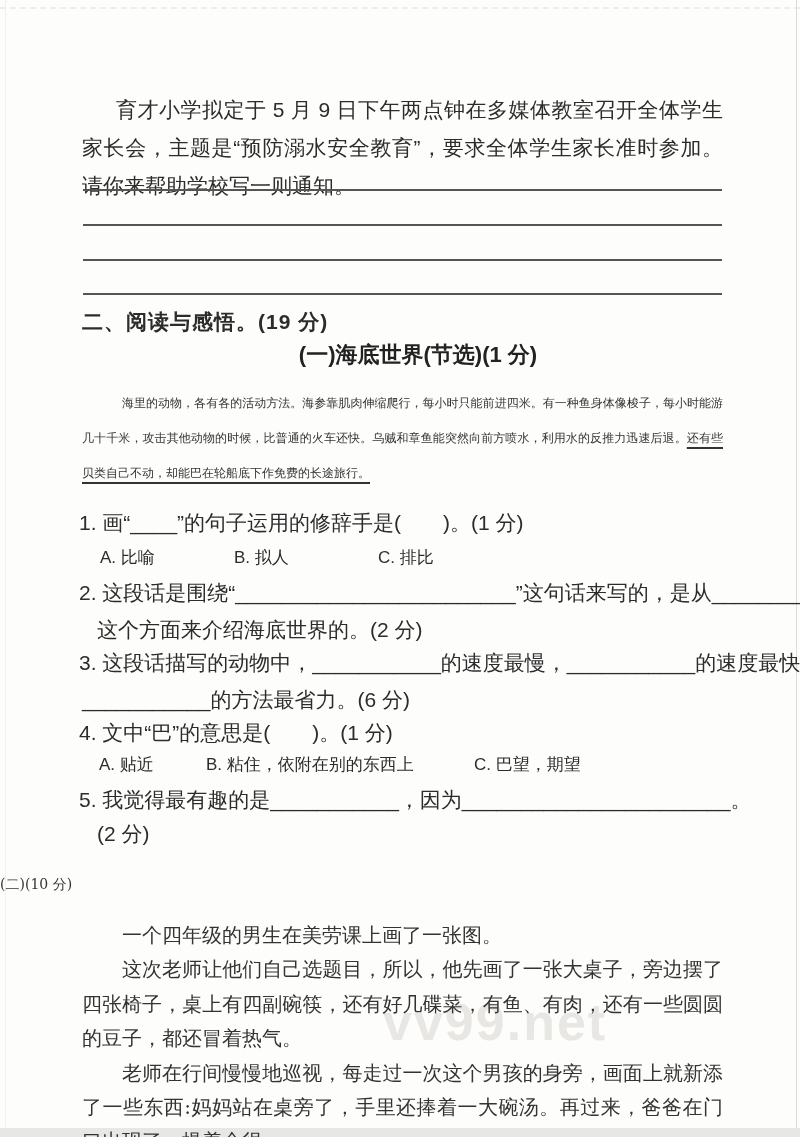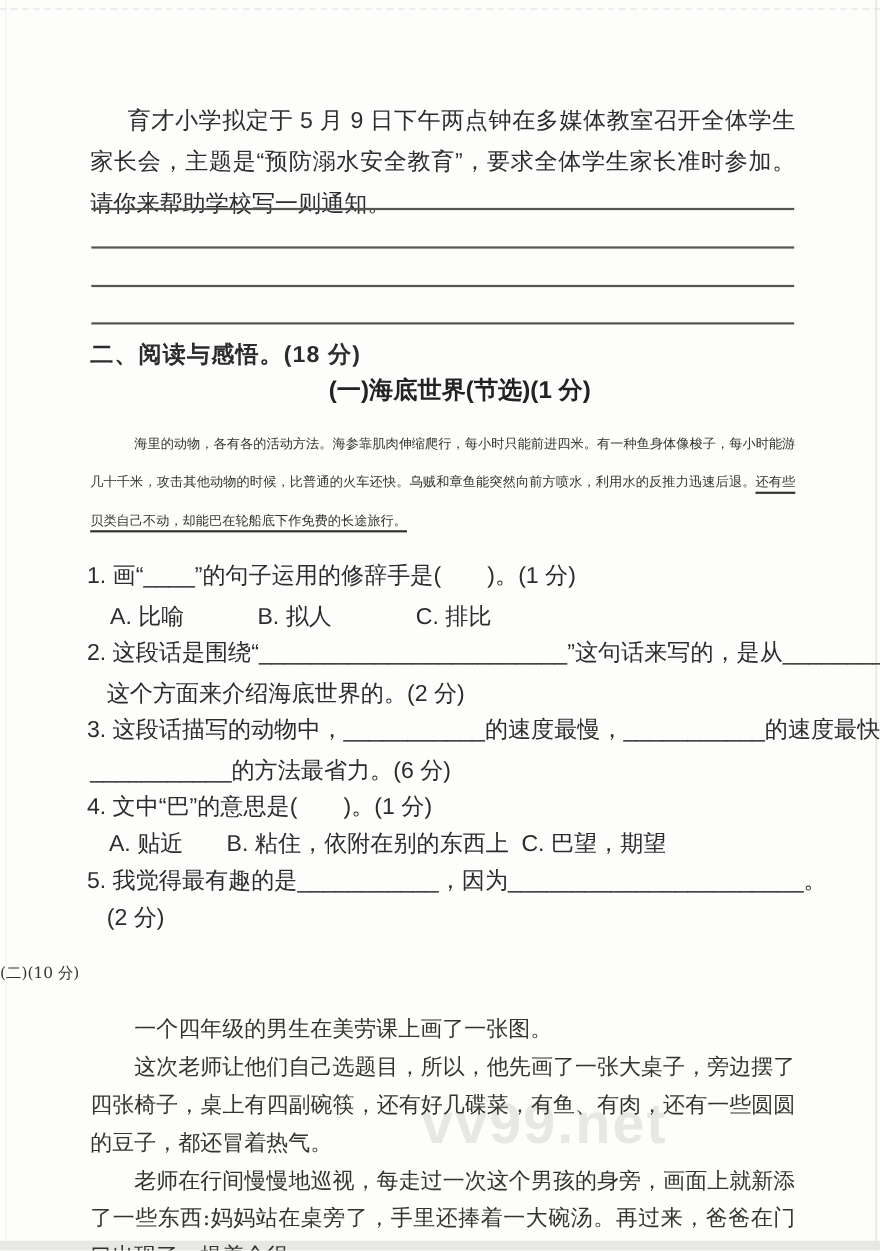--- a/index.html
+++ b/index.html
@@ -47,21 +47,21 @@
     font-family:"DejaVu Serif","Liberation Serif",serif;
     color:#333331;
   }
   .passage1{
     position:absolute;left:82px;top:374px;width:641px;
     font-size:12px;line-height:34.8px;text-align:justify;text-indent:40px;
   }
   .u-sentence{text-decoration:underline;text-underline-offset:5px;text-decoration-thickness:1.5px;}
 
   .qline{position:absolute;font-size:21px;color:#2c2c2c;white-space:nowrap;}
-  .opt{position:absolute;font-size:21px;color:#2c2c2c;white-space:nowrap;}
+  .opt{position:absolute;font-size:17px;color:#2c2c2c;white-space:nowrap;}
 
   .part2-heading{
     position:absolute;left:0;top:850px;width:100%;
     font-size:14px;color:#333331;
     font-family:"DejaVu Serif","Liberation Serif",serif;
     margin-top:26px;
   }
   .passage2{
     position:absolute;left:82px;top:882px;width:641px;
     font-size:20px;line-height:34.4px;text-align:justify;margin-top:36px;
@@ -82,21 +82,21 @@
 
   <div class="layer">
 
     <p class="intro">育才小学拟定于 5 月 9 日下午两点钟在多媒体教室召开全体学生家长会，主题是“预防溺水安全教育”，要求全体学生家长准时参加。请你来帮助学校写一则通知。</p>
 
     <div class="wline" style="top:189px"></div>
     <div class="wline" style="top:224px"></div>
     <div class="wline" style="top:259px"></div>
     <div class="wline" style="top:293px"></div>
 
-    <div class="section-title">二、阅读与感悟。(18 分)</div>
+    <div class="section-title">二、阅读与感悟。(19 分)</div>
 
     <div class="part1-heading">(一)海底世界(节选)(1 分)</div>
 
     <p class="passage passage1"><span>海里的动物，各有各的活动方法。海参靠肌肉伸缩爬行，每小时只能前进四米。有一种鱼身体像梭子，每小时能游几十千米，攻击其他动物的时候，比普通的火车还快。乌贼和章鱼能突然向前方喷水，利用水的反推力迅速后退。</span><span class="u-sentence">还有些贝类自己不动，却能巴在轮船底下作免费的长途旅行。</span></p>
 
     <div class="qline" style="left:79px;top:509px">1. 画“____”的句子运用的修辞手是(　　)。(1 分)</div>
     <div class="opt" style="left:100px;top:546px">A. 比喻</div>
     <div class="opt" style="left:234px;top:546px">B. 拟人</div>
     <div class="opt" style="left:378px;top:546px">C. 排比</div>
 

